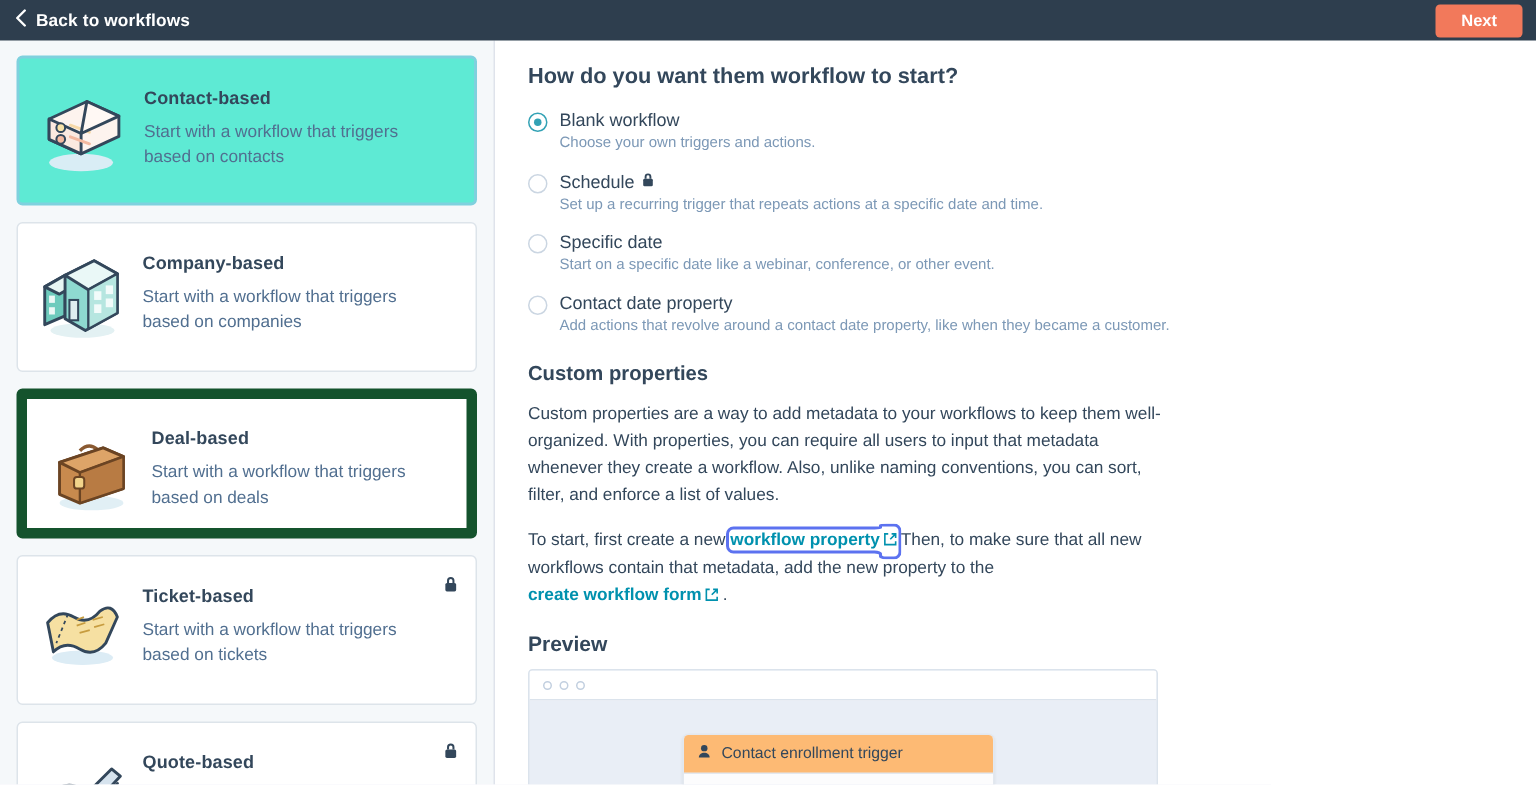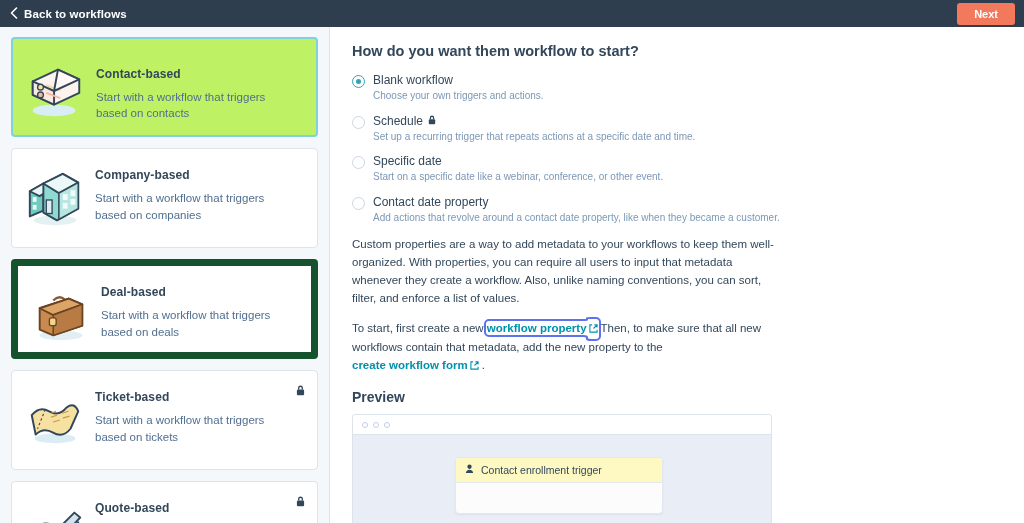--- a/index.html
+++ b/index.html
@@ -59,21 +59,21 @@
     border-radius: 4px;
     margin-bottom: 11px;
     padding: 13px 14px 13px 12px;
     display: flex;
     align-items: flex-start;
     gap: 9px;
     position: relative;
     height: 100px;
     cursor: pointer;
   }
-  .card.selected { background: #bef264; border: 2px solid #7fd1de; align-items: flex-end; }
+  .card.selected { background: #5eead4; border: 2px solid #7fd1de; }
   .card.outlined { border: 7px solid #14532d; }
   .card-illo {
     width: 62px; height: 62px;
     flex: 0 0 62px;
     margin-top: 6px;
     display: block;
   }
   .card-text { padding-top: 6px; }
   .card-title {
     font-size: 12px;
@@ -204,21 +204,21 @@
     position: absolute;
     left: 102px; top: 22px;
     width: 208px;
     background: #fcfcfd;
     border: 1px solid #e3e8ef;
     border-radius: 4px;
     box-shadow: 0 1px 2px rgba(0,0,0,.06);
     overflow: hidden;
   }
   .trigger-head {
-    background: #fef9c3;
+    background: #fdba74;
     padding: 6px 9px;
     display: flex; gap: 7px;
     font-size: 10.5px;
     color: #33475b;
     border-bottom: 1px solid #e3e8ef;
   }
   .trigger-body { padding: 14px 22px 16px 22px; }
 </style>
 </head>
 <body>
@@ -375,20 +375,21 @@
     <div class="radio-row">
       <span class="radio-mark"></span>
       <div>
         <div class="radio-label">
           <span>Contact date property</span>
         </div>
         <div class="radio-help">Add actions that revolve around a contact date property, like when they became a customer.</div>
       </div>
     </div>
 
+    <div class="sub-title">Custom properties</div>
     <div class="body-text">Custom properties are a way to add metadata to your workflows to keep them well-organized. With properties, you can require all users to input that metadata whenever they create a workflow. Also, unlike naming conventions, you can sort, filter, and enforce a list of values.</div>
 
     <div class="body-text">
       <span>To start, first create a new </span><a class="lnk focused"><span>workflow property</span><span class="ext"><svg width="9" height="9" viewBox="0 0 10 10">
               <path d="M3.5 1H1v8h8V6.5" fill="none" stroke="#0091ae" stroke-width="1.2"></path>
               <path d="M6 1h3v3M9 1L5 5" fill="none" stroke="#0091ae" stroke-width="1.2"></path>
             </svg></span></a><span> Then, to make sure that all new workflows contain that metadata, add the new property to the </span><a class="lnk"><span>create workflow form</span><span class="ext"><svg width="9" height="9" viewBox="0 0 10 10">
               <path d="M3.5 1H1v8h8V6.5" fill="none" stroke="#0091ae" stroke-width="1.2"></path>
               <path d="M6 1h3v3M9 1L5 5" fill="none" stroke="#0091ae" stroke-width="1.2"></path>
             </svg></span></a><span> .</span>

